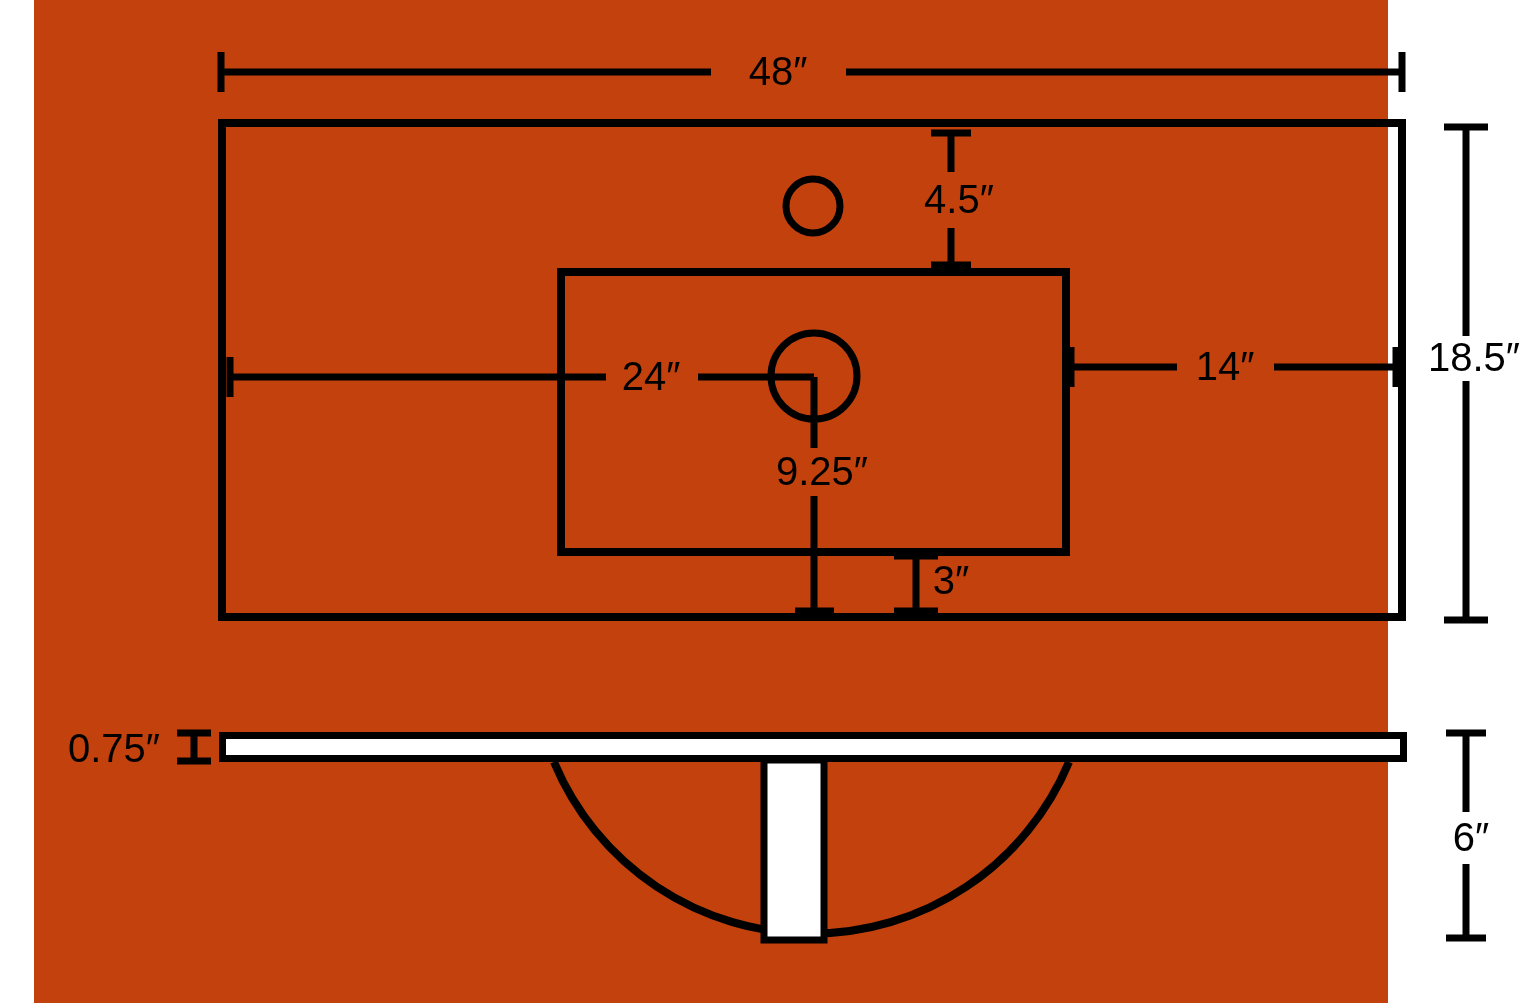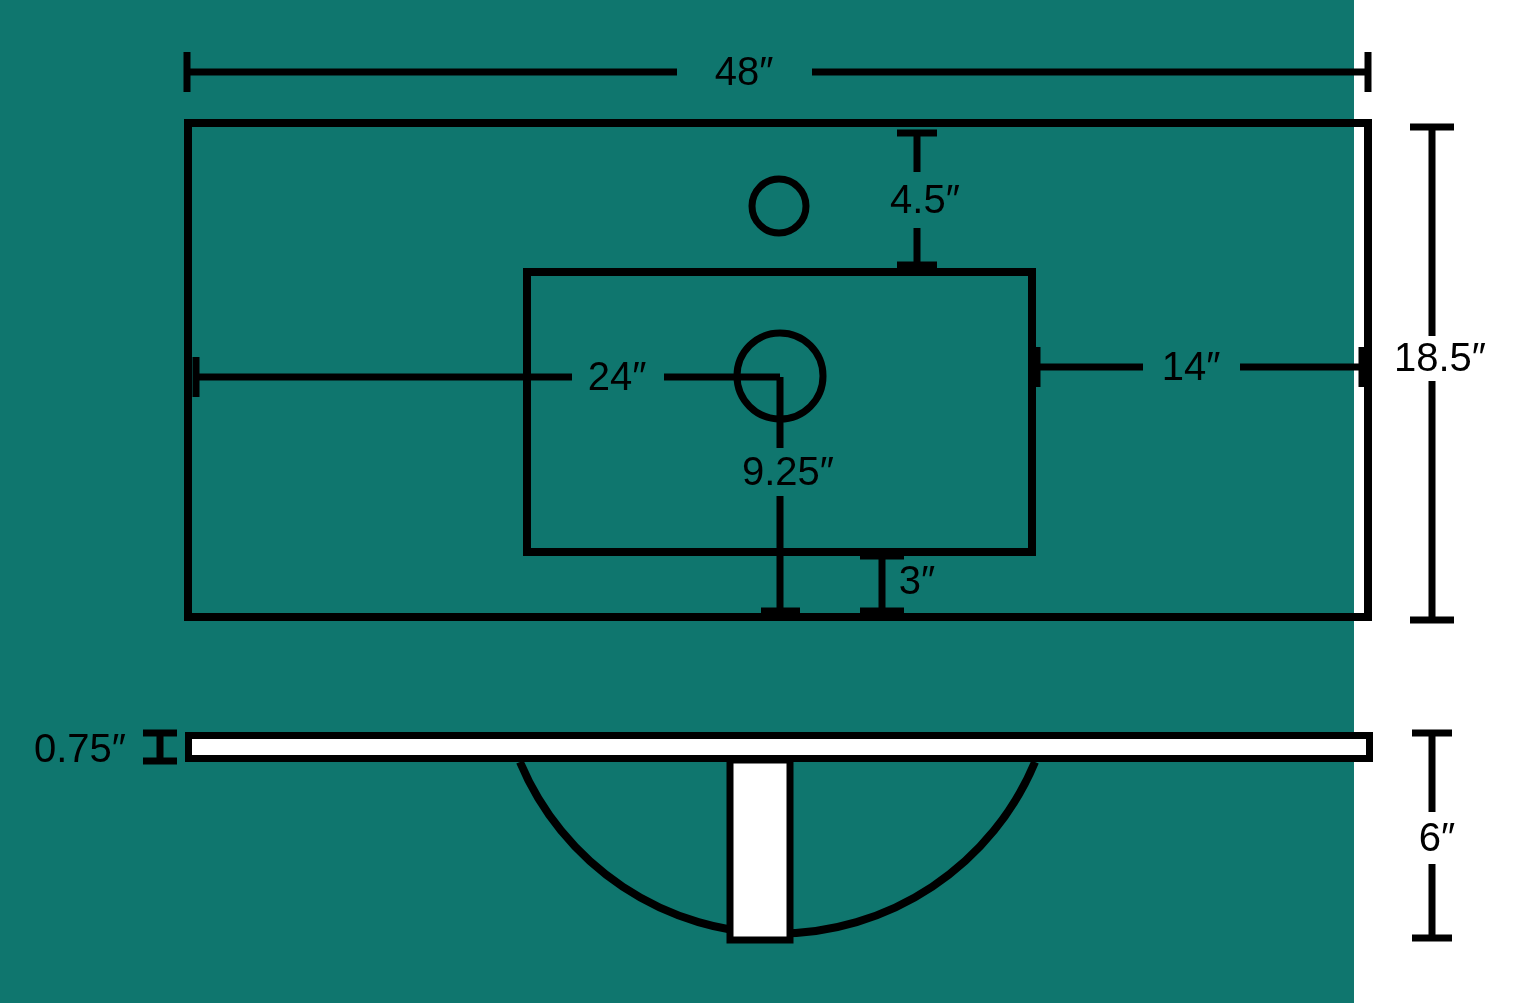--- a/index.html
+++ b/index.html
@@ -4,22 +4,23 @@
 <style>
   html, body {
     margin: 0;
     padding: 0;
     background: #ffffff;
   }
   .canvas {
     position: relative;
     width: 1354px;
     height: 1003px;
-    background: #0f766e;
+    background: #c2410c;
     font-family: "Liberation Sans", sans-serif;
+    margin-left: 34px;
   }
   svg { display: block; }
   .ln {
     stroke: #000000;
     stroke-width: 7;
     fill: none;
     stroke-linecap: butt;
   }
   .ol {
     stroke: #000000;

